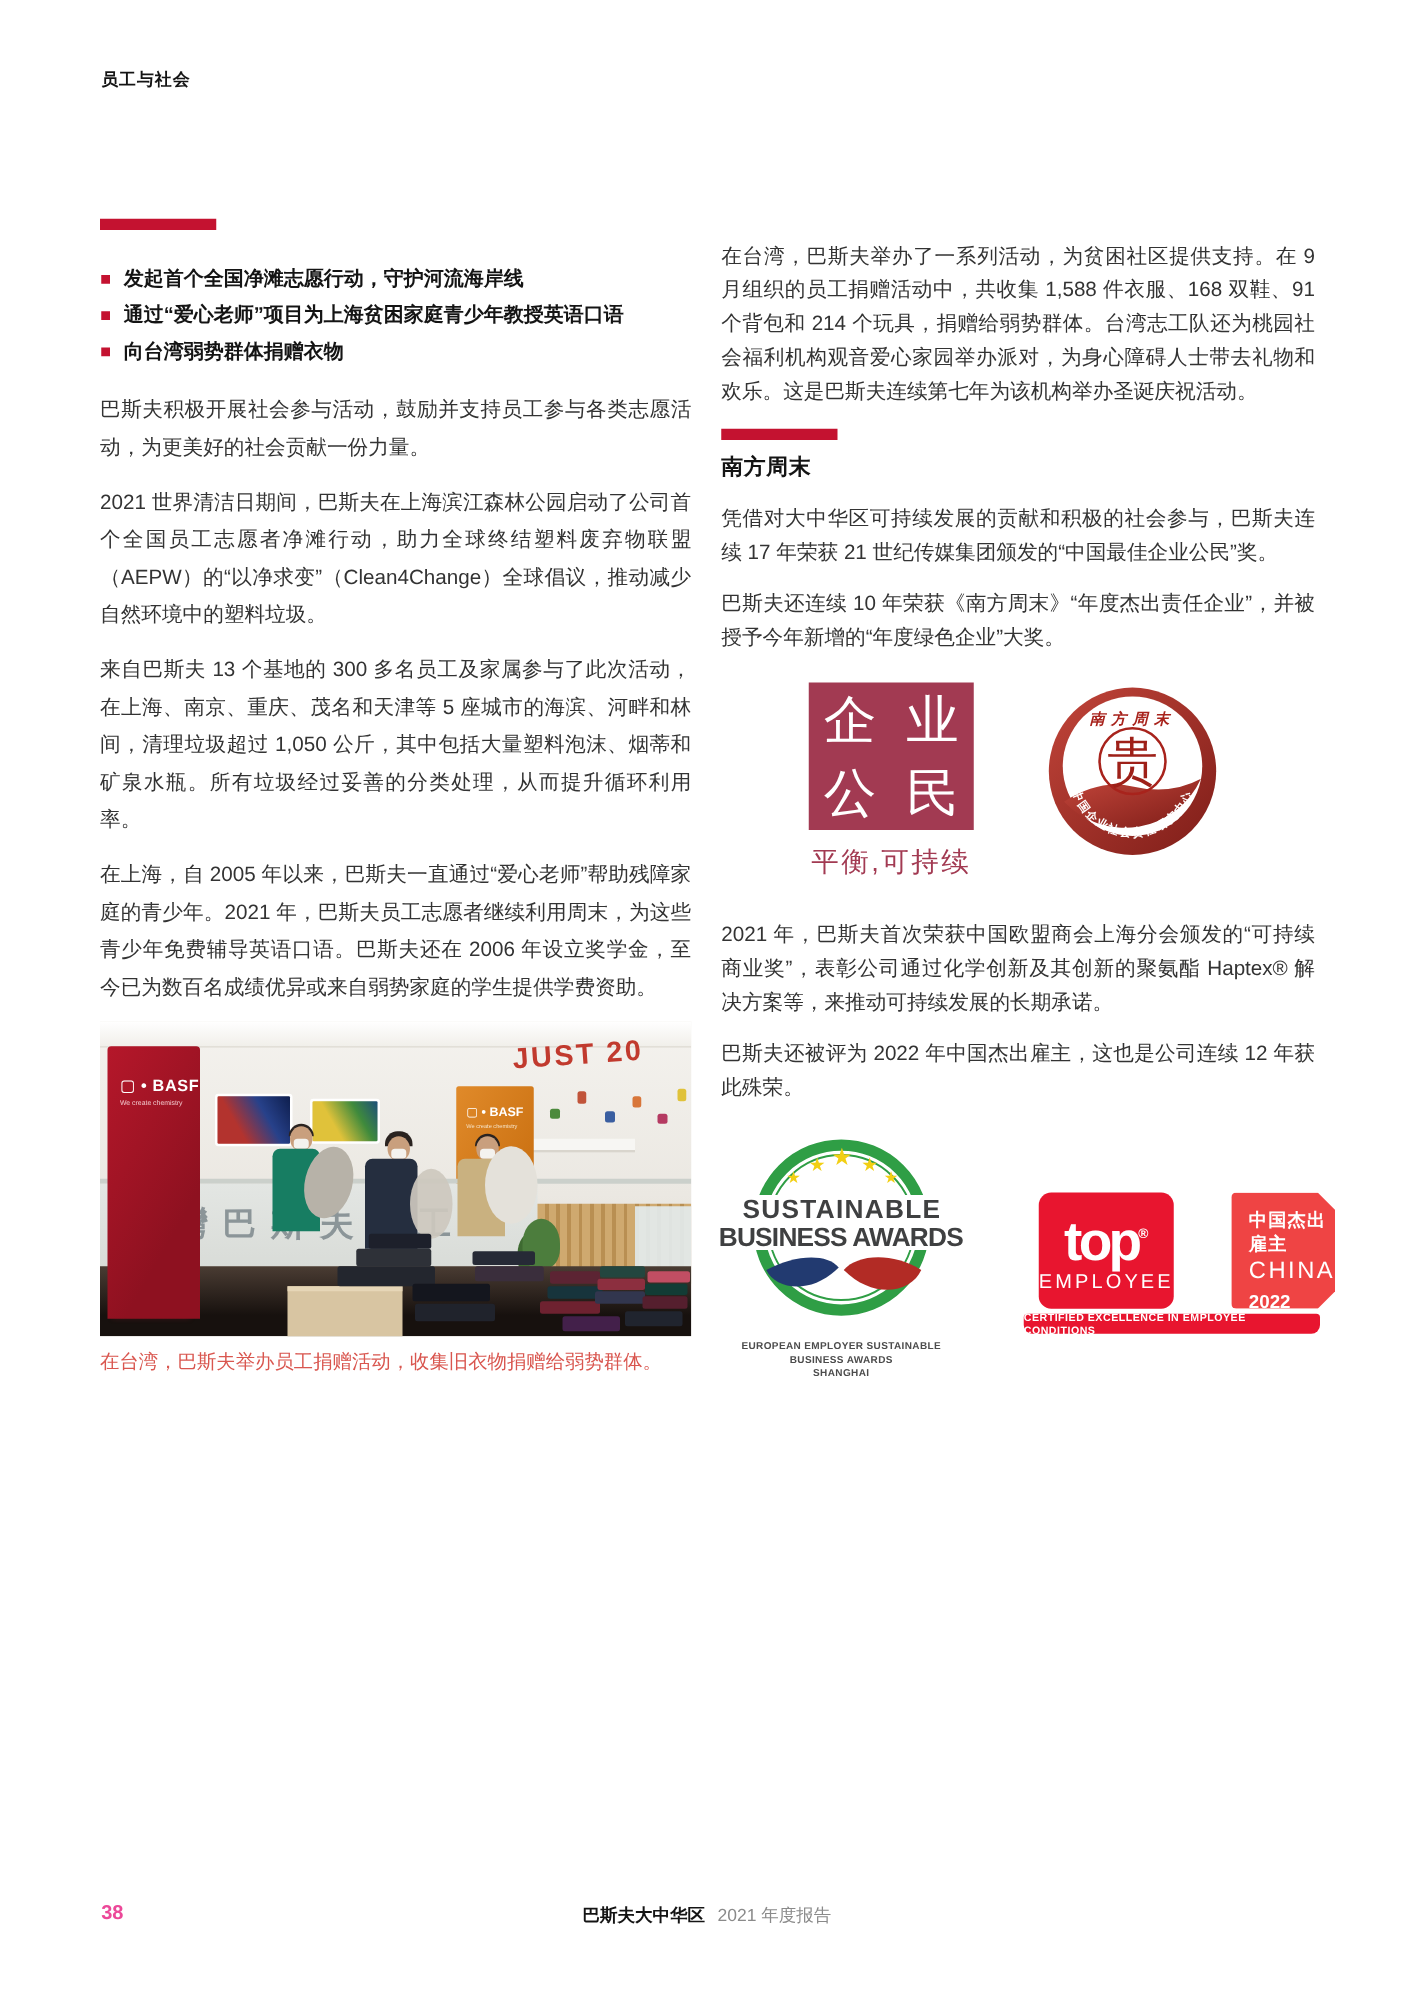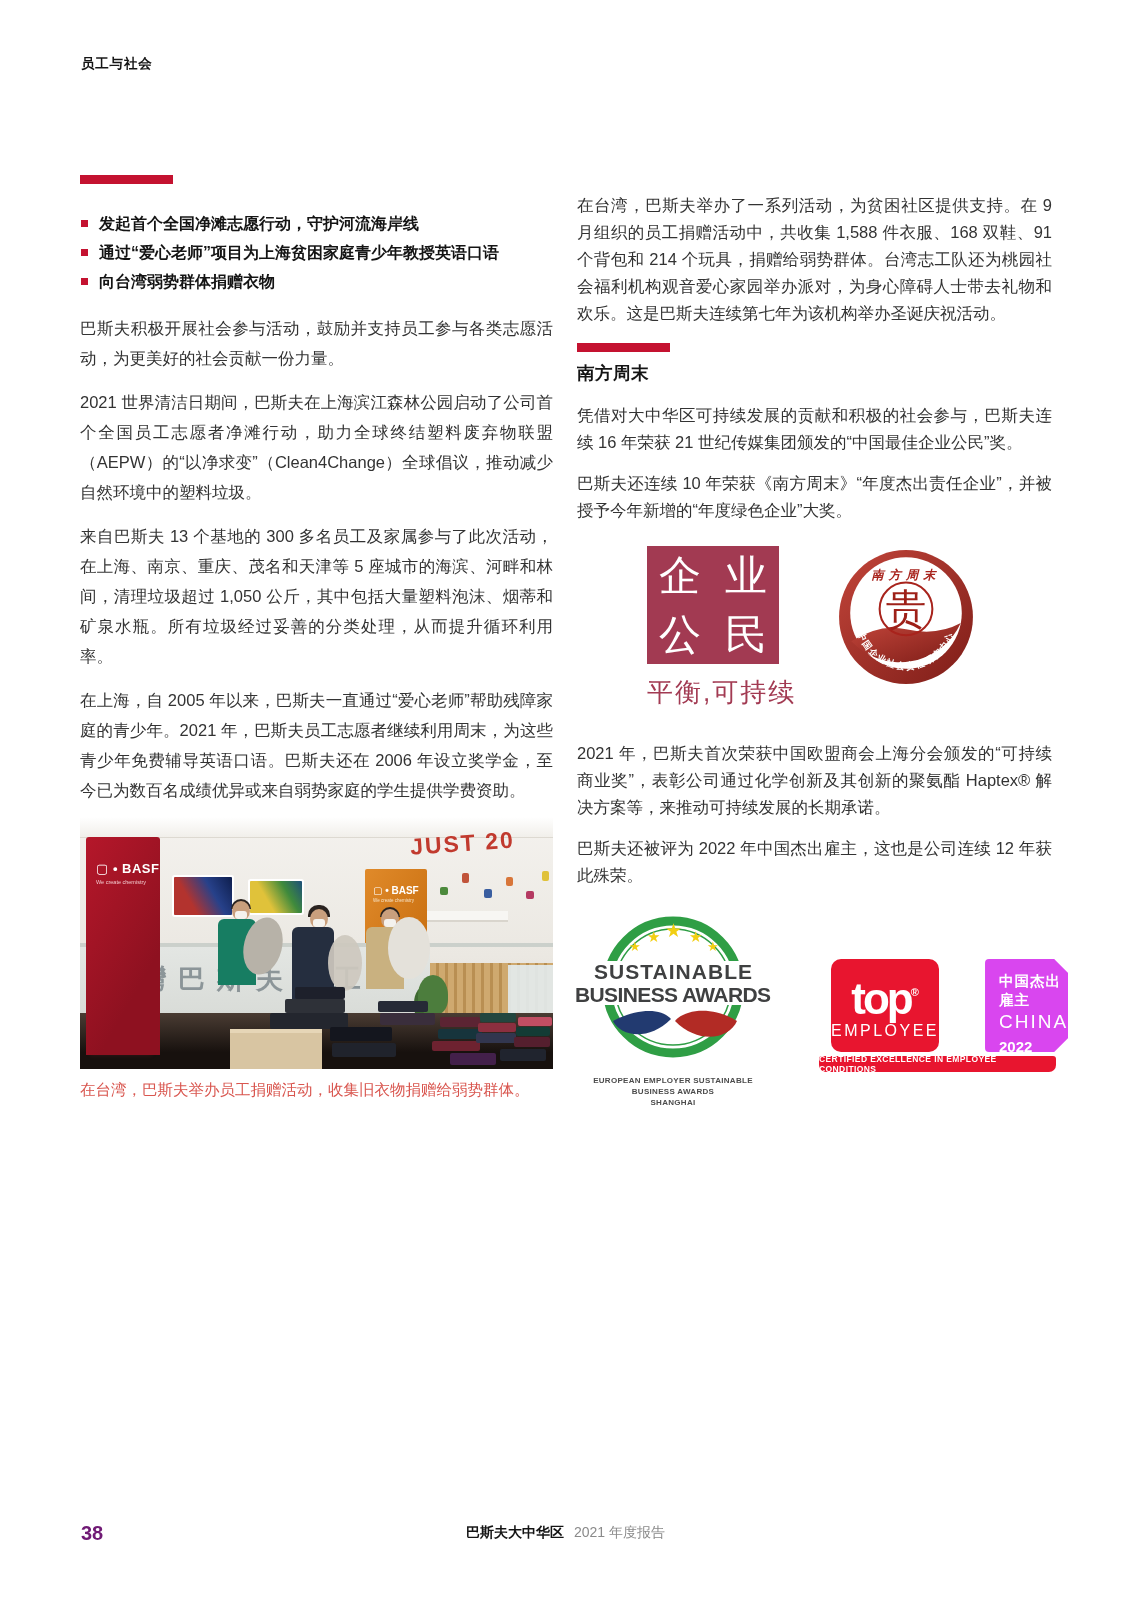--- a/index.html
+++ b/index.html
@@ -71,46 +71,46 @@
   .ph-box { left:150px; top:212px; width:92px; height:40px; background:#d8c5a2; border-top:4px solid #e6d6b7; }
 
   .caption { margin-top:10px; font-size:15.5px; line-height:22px; color:#d9564f; }
 
   
   .logo-row { display:flex; align-items:flex-start; margin-top:22px; }
   .cc-block { margin-left:70px; width:132px; text-align:center; }
   .cc-seal { width:132px; height:118px; background:#a23a52; display:grid;
              grid-template-columns:1fr 1fr; grid-template-rows:1fr 1fr; align-items:center; }
   .cc-seal span { color:#fff; font-size:42px; line-height:1; font-weight:normal; }
-  .cc-tagline { margin-top:11px; color:#a23a52; font-size:26px; letter-spacing:2px; white-space:nowrap; }
+  .cc-tagline { margin-top:11px; color:#a23a52; font-size:22px; letter-spacing:2px; white-space:nowrap; }
   .nfzm { margin-left:56px; width:142px; height:142px; }
 
   
   .award-row { display:flex; align-items:flex-start; margin-top:24px; }
   .sba-block { margin-left:-6px; width:204px; text-align:center; }
   .sba-cap { margin-top:8px; font-size:8px; font-weight:bold; color:#4c4c4c; letter-spacing:0.3px; line-height:11px; }
   .te-badge { margin-left:44px; margin-top:46px; width:237px; font-family:"Liberation Sans",sans-serif; }
   .te-main { display:flex; gap:4px; height:93px;padding-left:12px; }
   .te-left { width:120px; background:#e8152f; border-radius:10px; color:#fff; display:flex;
              flex-direction:column; align-items:center; justify-content:center; }
   .te-logo { font-size:44px; font-weight:bold; letter-spacing:-3px; line-height:40px; }
   .te-logo sup { font-size:11px; letter-spacing:0; vertical-align:18px; }
   .te-left-label { font-size:16px; letter-spacing:2.5px; margin-top:3px; }
-  .te-right { flex:1; background:#d946ef; border-radius:4px 8px 8px 4px; color:#fff;
+  .te-right { flex:1; background:#ef4444; border-radius:4px 8px 8px 4px; color:#fff;
              padding:13px 0 0 14px; box-sizing:border-box;
              clip-path:polygon(0 0, calc(100% - 14px) 0, 100% 14px, 100% calc(100% - 14px), calc(100% - 14px) 100%, 0 100%);margin-left:42px; }
   .te-cn { font-size:14.5px; font-weight:bold; letter-spacing:1px; }
   .te-country { font-size:19px; letter-spacing:2px; margin-top:1px; }
   .te-year { font-size:15px; font-weight:bold; margin-top:5px; }
   .te-strip { margin-top:4px; height:16px; background:#e8152f; border-radius:3px 3px 7px 7px;
              color:#fff; font-size:8.5px; font-weight:bold; letter-spacing:0.4px;
              display:flex; align-items:center; justify-content:center; }
 
   
-  .footer-page { position:absolute; left:81px; top:1522px; font-weight:bold; font-size:20px; color:#701a75; }
+  .footer-page { position:absolute; left:81px; top:1522px; font-weight:bold; font-size:16px; color:#ec4899; }
   .footer-center { position:absolute; left:0; right:0; top:1524px; text-align:center; font-size:14px; }
   .footer-center .brand { font-weight:bold; color:#141414; }
   .footer-center .report { color:#8a8a8a; margin-left:10px; }
 </style>
 </head>
 <body>
 
 <div class="page">
 
   <div class="kicker">员工与社会</div>
@@ -209,21 +209,21 @@
 
     <div class="caption">在台湾，巴斯夫举办员工捐赠活动，收集旧衣物捐赠给弱势群体。</div>
   </div>
 
   <div class="col col-right">
     <p class="body first">在台湾，巴斯夫举办了一系列活动，为贫困社区提供支持。在 9 月组织的员工捐赠活动中，共收集 1,588 件衣服、168 双鞋、91 个背包和 214 个玩具，捐赠给弱势群体。台湾志工队还为桃园社会福利机构观音爱心家园举办派对，为身心障碍人士带去礼物和欢乐。这是巴斯夫连续第七年为该机构举办圣诞庆祝活动。</p>
 
     <div class="redbar" style="margin-top:16px;"></div>
     <h2 class="section">南方周末</h2>
 
-    <p class="body gap">凭借对大中华区可持续发展的贡献和积极的社会参与，巴斯夫连续 16 年荣获 21 世纪传媒集团颁发的“中国最佳企业公民”奖。</p>
+    <p class="body gap">凭借对大中华区可持续发展的贡献和积极的社会参与，巴斯夫连续 17 年荣获 21 世纪传媒集团颁发的“中国最佳企业公民”奖。</p>
     <p class="body">巴斯夫还连续 10 年荣获《南方周末》“年度杰出责任企业”，并被授予今年新增的“年度绿色企业”大奖。</p>
 
     <div class="logo-row">
       <div class="cc-block">
         <div class="cc-seal">
           <span>企</span>
           <span>业</span>
           <span>公</span>
           <span>民</span>
         </div>

